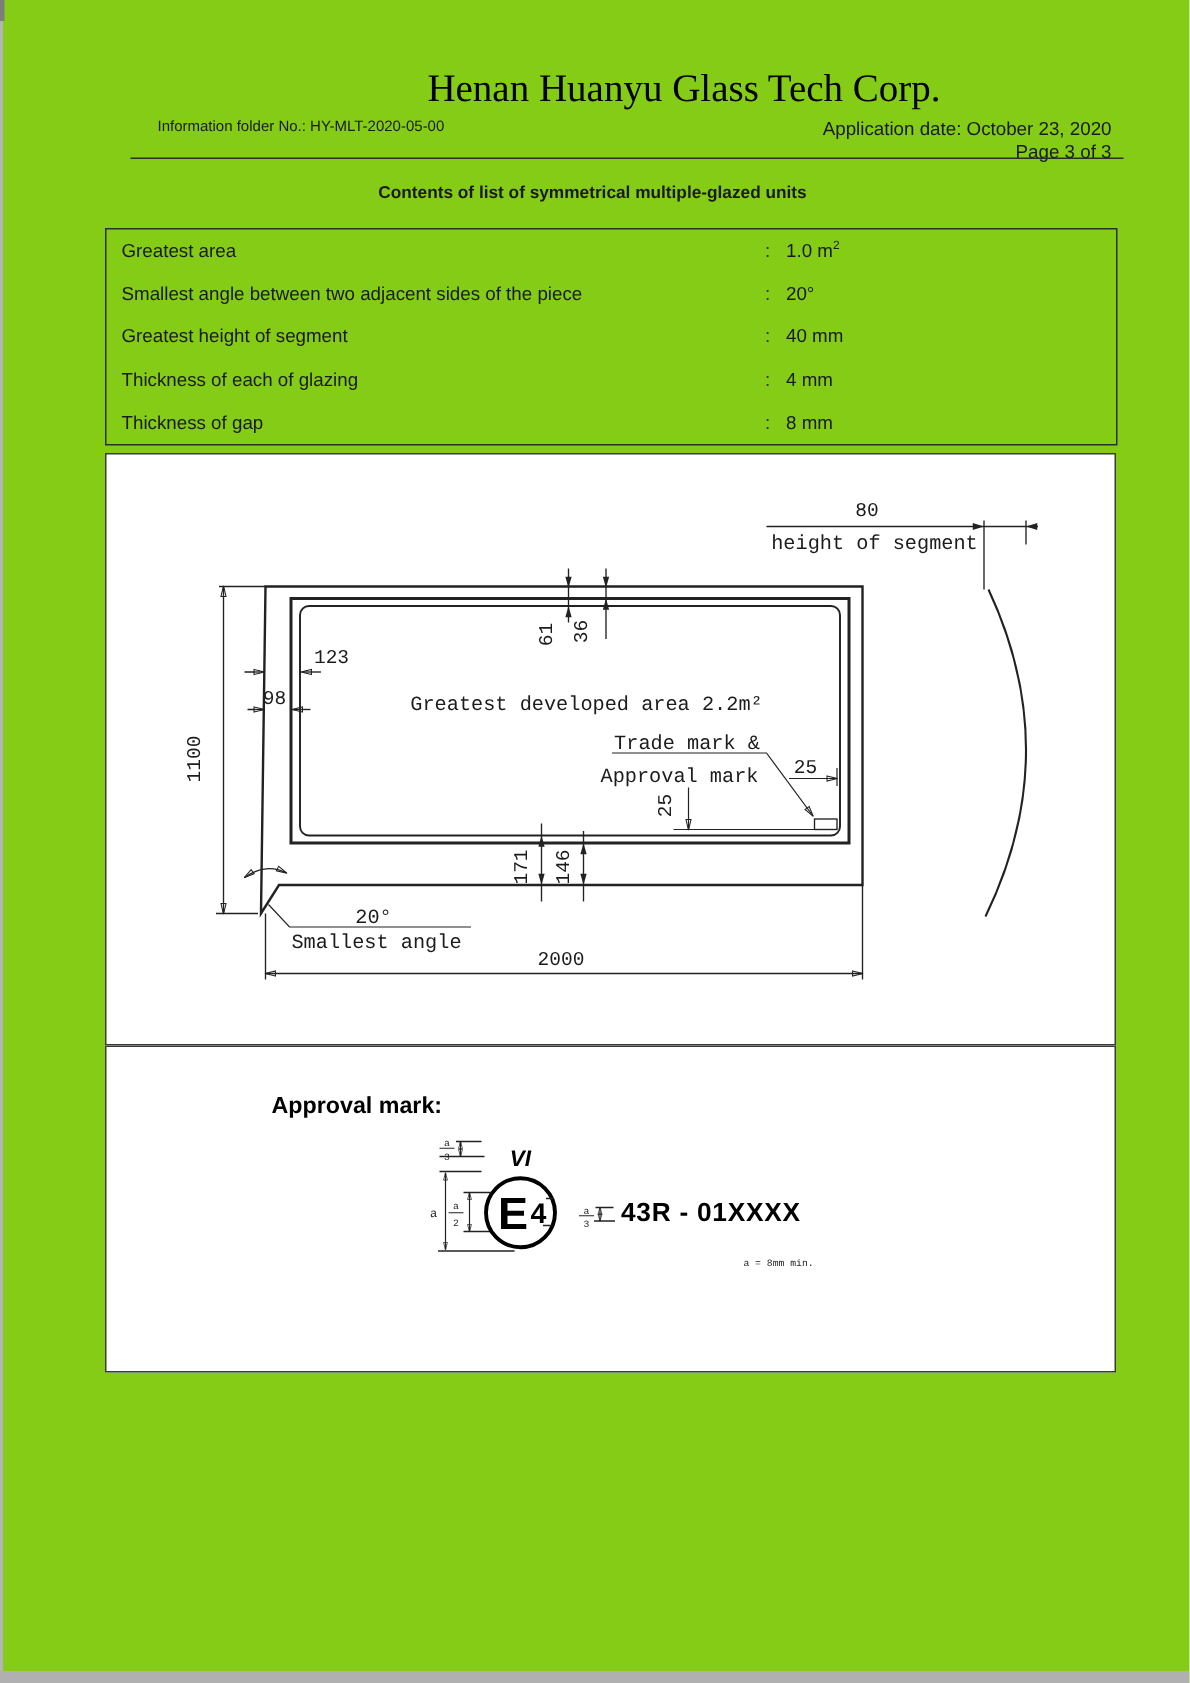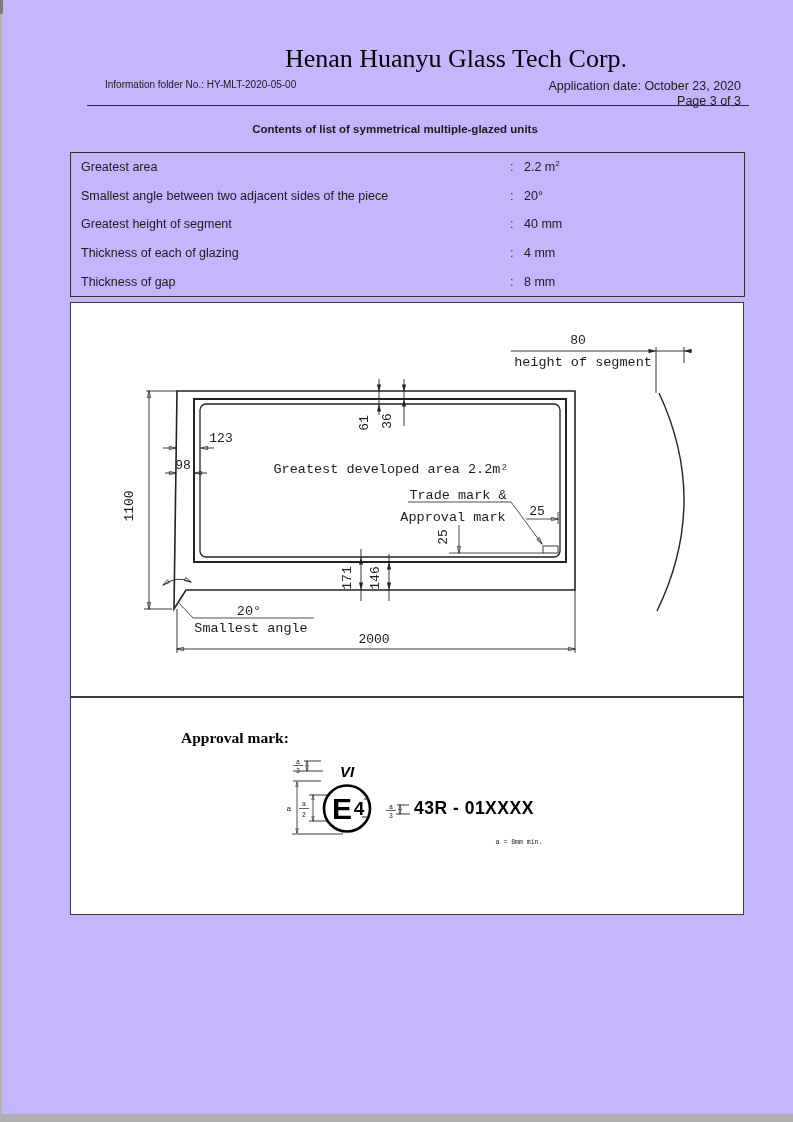--- a/index.html
+++ b/index.html
@@ -1,16 +1,16 @@
 <!DOCTYPE html>
 <html><head>
 <meta charset="utf-8">
 <style>
   html,body{margin:0;padding:0;background:#fff;}
-  .page{position:relative;width:793px;height:1122px;background:#c4b5fd;overflow:hidden;
+  .page{position:relative;width:793px;height:1122px;background:#84cc16;overflow:hidden;
         font-family:"Liberation Sans",sans-serif;color:#1a1a1a;}
   .abs{position:absolute;}
   
   .edge-left{left:0;top:0;width:2px;height:1122px;background:#b4b4b4;}
   .edge-bottom{left:0;top:1114px;width:793px;height:8px;background:#b0b0b0;}
   .notch{left:0;top:0;width:3px;height:14px;background:#7d7d7d;}
   
   .title{left:120px;top:44px;width:672px;text-align:center;
          font-family:"Liberation Serif",serif;font-size:26px;color:#000;}
   .info-left{left:105px;top:79px;font-size:10px;}
@@ -23,21 +23,21 @@
         box-sizing:border-box;display:flex;flex-direction:column;}
   .spec .row{flex:1;display:flex;align-items:center;font-size:12.5px;}
   .spec .lbl{flex:0 0 429px;padding-left:10px;}
   .spec .sep{flex:0 0 14px;text-align:left;color:#333;}
   .spec .val{flex:1;}
   sup{font-size:8px;vertical-align:super;line-height:0;}
   
   .panel{box-sizing:border-box;border:1.6px solid #3a3a3a;background:#fff;}
   .draw-panel{left:70px;top:302px;width:674px;height:395px;}
   .appr-panel{left:70px;top:697px;width:674px;height:218px;}
-  .appr-head{left:110px;top:31px;position:absolute;font-size:15.5px;font-weight:bold;color:#000;font-family:Liberation Serif, serif;}
+  .appr-head{left:110px;top:31px;position:absolute;font-size:15.5px;font-weight:bold;color:#000;}
   svg{display:block;}
   .cad{font-family:"Liberation Mono","DejaVu Sans Mono",monospace;fill:#1c1c1c;}
   .sans-b{font-family:"Liberation Sans",sans-serif;font-weight:bold;fill:#000;}
   line,path,rect.ln,polyline{stroke:#222;fill:none;}
 </style>
 </head>
 <body>
 
 <div class="page">
 
@@ -49,21 +49,21 @@
   <div class="abs info-left">Information folder No.: HY-MLT-2020-05-00</div>
   <div class="abs info-right">Application date: October 23, 2020</div>
   <div class="abs page-num">Page 3 of 3</div>
   <div class="abs rule"></div>
   <div class="abs subtitle">Contents of list of symmetrical multiple-glazed units</div>
 
   <div class="abs spec">
     <div class="row">
       <span class="lbl">Greatest area</span>
       <span class="sep">:</span>
-      <span class="val"><span>2.2 m</span><sup>2</sup></span>
+      <span class="val"><span>1.0 m</span><sup>2</sup></span>
     </div>
     <div class="row">
       <span class="lbl">Smallest angle between two adjacent sides of the piece</span>
       <span class="sep">:</span>
       <span class="val">20°</span>
     </div>
     <div class="row">
       <span class="lbl">Greatest height of segment</span>
       <span class="sep">:</span>
       <span class="val">40 mm</span>

